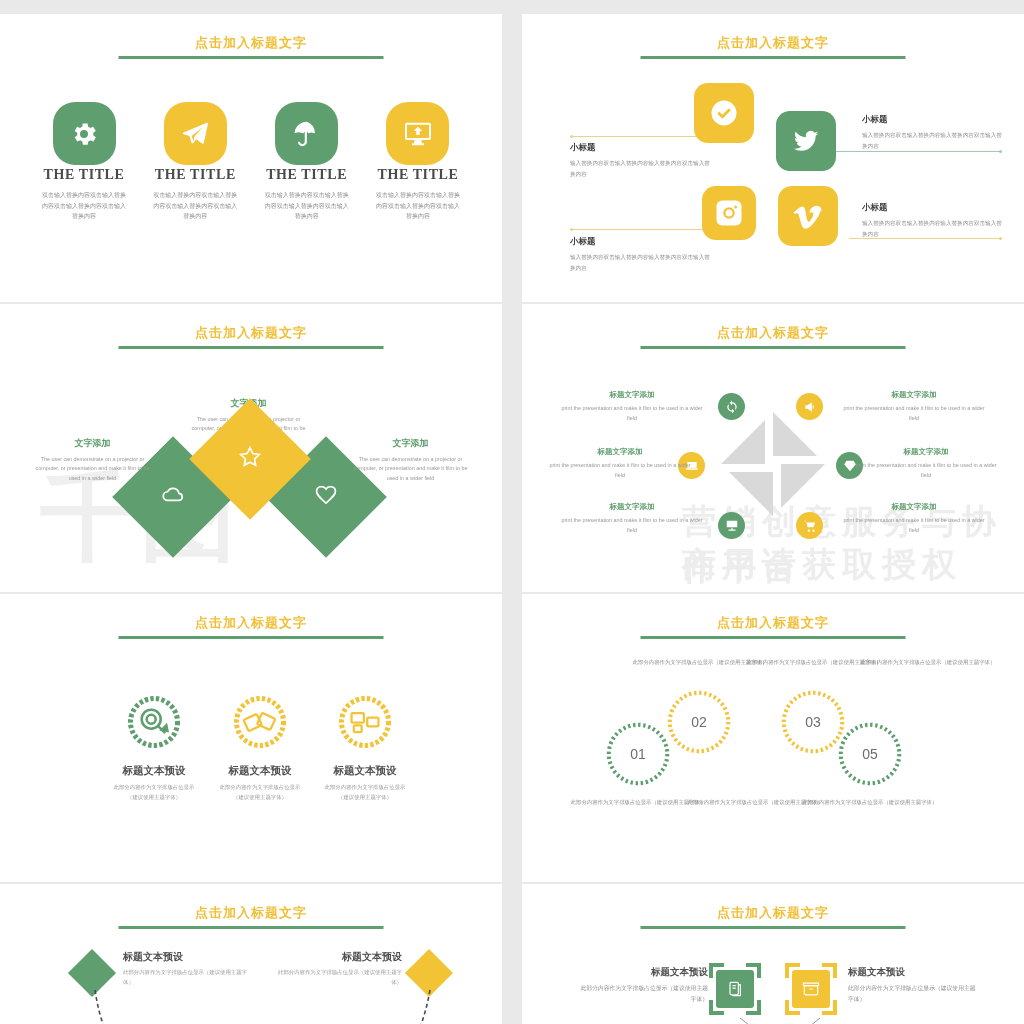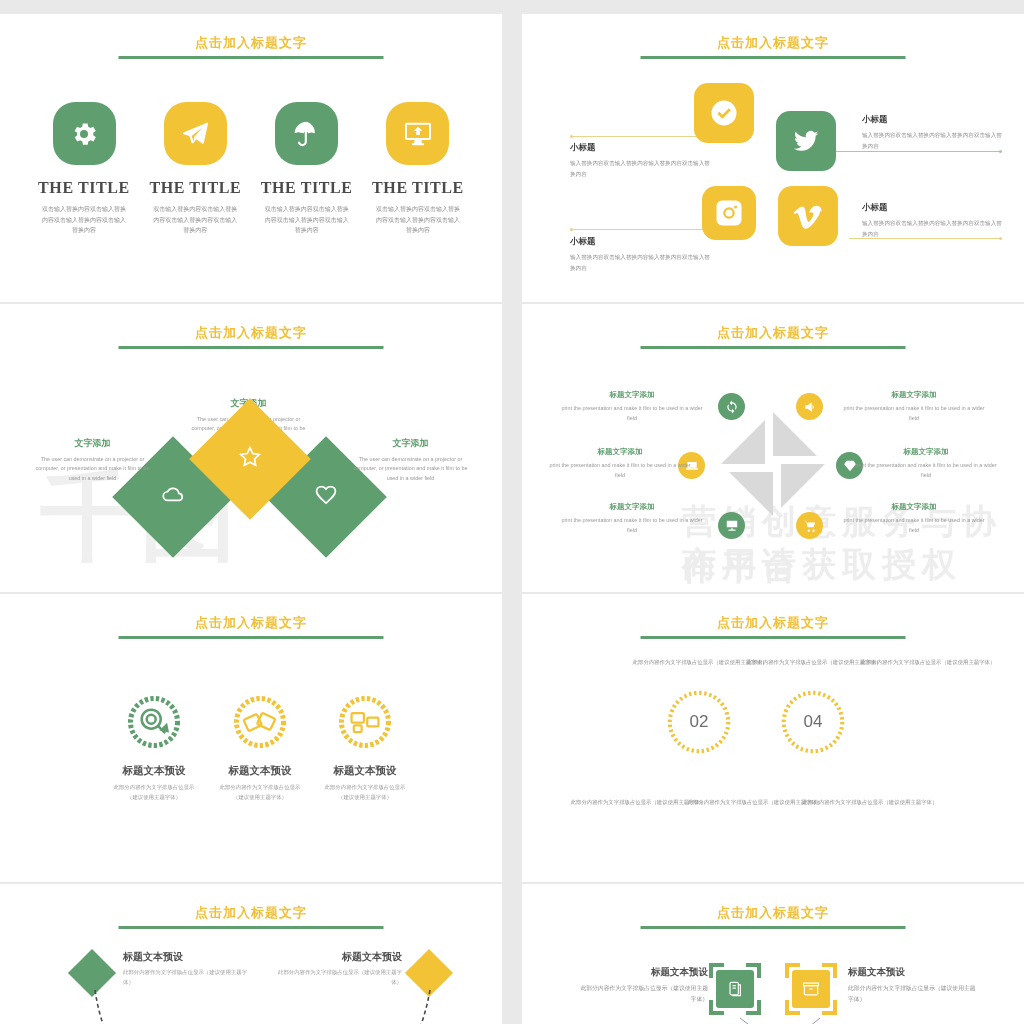--- a/index.html
+++ b/index.html
@@ -33,21 +33,21 @@
   
   .wm{position:absolute;pointer-events:none;color:#ededed;font-weight:bold;}
   .wm-logo{left:40px;top:150px;font-size:96px;letter-spacing:4px;opacity:.85;}
   .wm-txt1{left:160px;top:195px;font-size:34px;letter-spacing:6px;}
   .wm-txt2{left:160px;top:238px;font-size:34px;letter-spacing:6px;}
   
   .s1-row{position:absolute;top:88px;left:34px;right:34px;display:flex;justify-content:space-between;}
   .s1-col{width:100px;text-align:center;}
   .tile{width:63px;height:63px;border-radius:22px;margin:0 auto;display:flex;align-items:center;justify-content:center;}
   .tile svg{width:30px;height:30px;fill:#fff;}
-  .s1-h{margin-top:14px;font-size:16px;font-weight:bold;color:#4a4a4a;font-family:"Liberation Serif",serif;letter-spacing:.6px;}
+  .s1-h{margin-top:2px;font-size:14px;font-weight:bold;color:#4a4a4a;font-family:"Liberation Serif",serif;letter-spacing:.6px;}
   .s1-p{margin-top:7px;font-size:6px;color:#8d8d8d;line-height:1.75;padding:0 7px;}
   
   .s2-tile{position:absolute;border-radius:14px;display:flex;align-items:center;justify-content:center;}
   .s2-tile svg{width:30px;height:30px;fill:#fff;}
   .s2-lbl{position:absolute;width:140px;}
   .s2-lbl .h{font-size:8.5px;font-weight:bold;color:#3d3d3d;margin-bottom:4px;}
   .s2-lbl .p{font-size:5.6px;color:#8d8d8d;line-height:1.9;}
   .lead{position:absolute;height:1px;}
   .lead .dot{position:absolute;width:3px;height:3px;border-radius:50%;top:-1px;}
   
@@ -64,21 +64,21 @@
   .s4-lbl .h{font-size:7.5px;font-weight:bold;color:#5f9e6e;margin-bottom:4px;}
   .s4-lbl .p{font-size:5.4px;color:#9a9a9a;line-height:1.8;}
   .pinwheel{position:absolute;left:50%;top:100px;transform:translateX(-50%);}
   
   .s5-col{position:absolute;width:120px;text-align:center;}
   .s5-ring{width:56px;height:56px;margin:0 auto;}
   .s5-h{margin-top:10px;font-size:10.5px;font-weight:bold;color:#4f4f4f;}
   .s5-p{margin-top:5px;font-size:5.4px;color:#9a9a9a;line-height:1.8;padding:0 16px;}
   
   .s6-circ{position:absolute;width:68px;height:68px;}
-  .s6-num{position:absolute;inset:0;display:flex;align-items:center;justify-content:center;font-size:17px;color:#6d6d6d;font-family:"Liberation Sans",sans-serif;}
+  .s6-num{position:absolute;inset:0;display:flex;align-items:center;justify-content:center;font-size:14px;color:#6d6d6d;font-family:"Liberation Sans",sans-serif;}
   .s6-txt{position:absolute;width:140px;text-align:center;font-size:5.4px;color:#8d8d8d;line-height:1.9;}
   
   .s7-dia{position:absolute;width:34px;height:34px;transform:rotate(45deg);}
   .s7-lbl{position:absolute;width:130px;}
   .s7-lbl .h{font-size:10px;font-weight:bold;color:#4f4f4f;margin-bottom:4px;}
   .s7-lbl .p{font-size:5.4px;color:#9a9a9a;line-height:1.8;}
   
   .s8-box{position:absolute;width:38px;height:38px;border-radius:3px;display:flex;align-items:center;justify-content:center;}
   .s8-box svg{width:20px;height:20px;fill:none;stroke:#fff;stroke-width:1.4;}
   .brk{position:absolute;width:54px;height:54px;}
@@ -345,40 +345,52 @@
       </svg>
       <div class="s5-h">标题文本预设</div>
       <div class="s5-p">此部分内容作为文字排版占位显示（建议使用主题字体）</div>
     </div>
   </div>
 
   <div class="slide">
     <div class="s-title">点击加入标题文字</div>
     <div class="s-rule"></div>
 
+    <div class="s6-circ" style="left:82px;top:126px">
+      <svg viewBox="0 0 100 100" width="68" height="68">
+          <circle cx="50" cy="50" r="43" fill="none" stroke="#5f9e6e" stroke-width="6" stroke-dasharray="3.5 4"></circle>
+        </svg>
+      <div class="s6-num">01</div>
+    </div>
     <div class="s6-txt" style="left:46px;top:203px">此部分内容作为文字排版占位显示（建议使用主题字体）</div>
 
     <div class="s6-circ" style="left:143px;top:94px">
       <svg viewBox="0 0 100 100" width="68" height="68">
           <circle cx="50" cy="50" r="43" fill="none" stroke="#f2c335" stroke-width="6" stroke-dasharray="3.5 4"></circle>
         </svg>
       <div class="s6-num">02</div>
     </div>
     <div class="s6-txt" style="left:108px;top:63px">此部分内容作为文字排版占位显示（建议使用主题字体）</div>
 
     <div class="s6-txt" style="left:163px;top:203px">此部分内容作为文字排版占位显示（建议使用主题字体）</div>
 
     <div class="s6-circ" style="left:257px;top:94px">
       <svg viewBox="0 0 100 100" width="68" height="68">
           <circle cx="50" cy="50" r="43" fill="none" stroke="#f2c335" stroke-width="6" stroke-dasharray="3.5 4"></circle>
         </svg>
-      <div class="s6-num">04</div>
+      <div class="s6-num">03</div>
     </div>
     <div class="s6-txt" style="left:222px;top:63px">此部分内容作为文字排版占位显示（建议使用主题字体）</div>
 
+    <div class="s6-circ" style="left:314px;top:126px">
+      <svg viewBox="0 0 100 100" width="68" height="68">
+          <circle cx="50" cy="50" r="43" fill="none" stroke="#5f9e6e" stroke-width="6" stroke-dasharray="3.5 4"></circle>
+        </svg>
+      <div class="s6-num">05</div>
+    </div>
     <div class="s6-txt" style="left:278px;top:203px">此部分内容作为文字排版占位显示（建议使用主题字体）</div>
 
     <div class="s6-txt" style="left:336px;top:63px">此部分内容作为文字排版占位显示（建议使用主题字体）</div>
   </div>
 
   <div class="slide">
     <div class="s-title">点击加入标题文字</div>
     <div class="s-rule"></div>
 
     <div class="s7-dia" style="left:75px;top:72px;background:#5f9e6e"></div>

